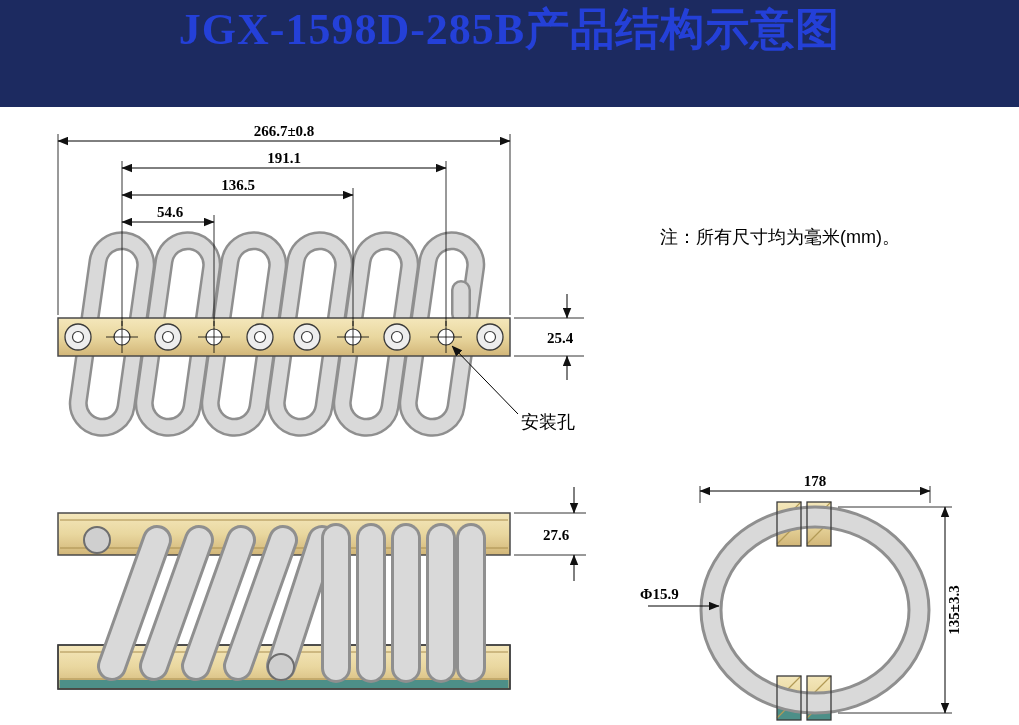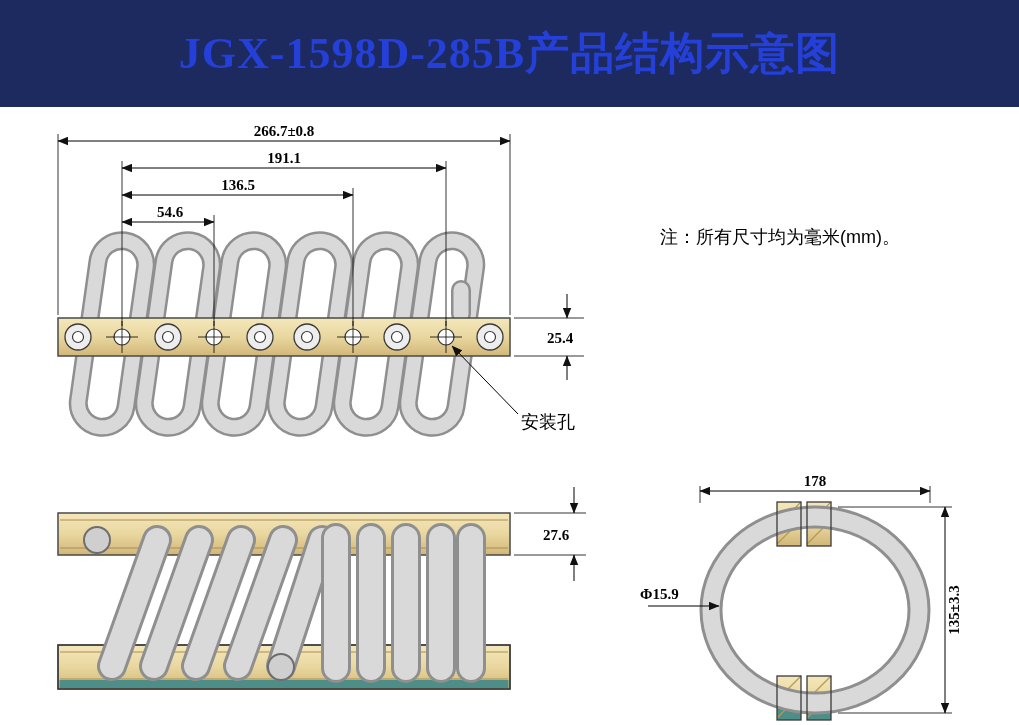--- a/index.html
+++ b/index.html
@@ -1,18 +1,18 @@
 <!DOCTYPE html>
 <html style="--banner_bg: #1c2a60; --title_color: #2440d8; --bar_color: #ead9a6; --coil_color: #d9d9d9; --coil_edge: #8f8f8f; --line_color: #000000; --reflection_color: #4d8f88;"><head>
 <meta charset="utf-8">
 <style>
   html,body{margin:0;padding:0;background:#ffffff;width:1019px;height:725px;overflow:hidden;
     font-family:"Liberation Sans",sans-serif;}
   .banner{width:1019px;height:107px;background:var(--banner_bg,#1c2a60);
-    display:flex;align-items:center;justify-content:center;}
+    display:flex;align-items:flex-start;justify-content:center;}
   .banner .title{color:var(--title_color,#2440d8);
     font-family:"Liberation Serif",serif;font-weight:bold;font-size:44px;letter-spacing:1px;}
   svg{display:block;}
   .dline{stroke:var(--line_color,#000);stroke-width:1;fill:none;}
   .thin{stroke:var(--line_color,#000);stroke-width:0.8;fill:none;}
   .dimtext{font-family:"Liberation Serif",serif;font-weight:600;font-size:15px;
     fill:var(--line_color,#000);}
   .cjk{font-family:"Liberation Sans",sans-serif;font-size:18px;fill:var(--line_color,#000);}
   .tube-dark{stroke:var(--coil_edge,#8f8f8f);fill:none;}
   .tube-light{stroke:var(--coil_color,#d9d9d9);fill:none;}

